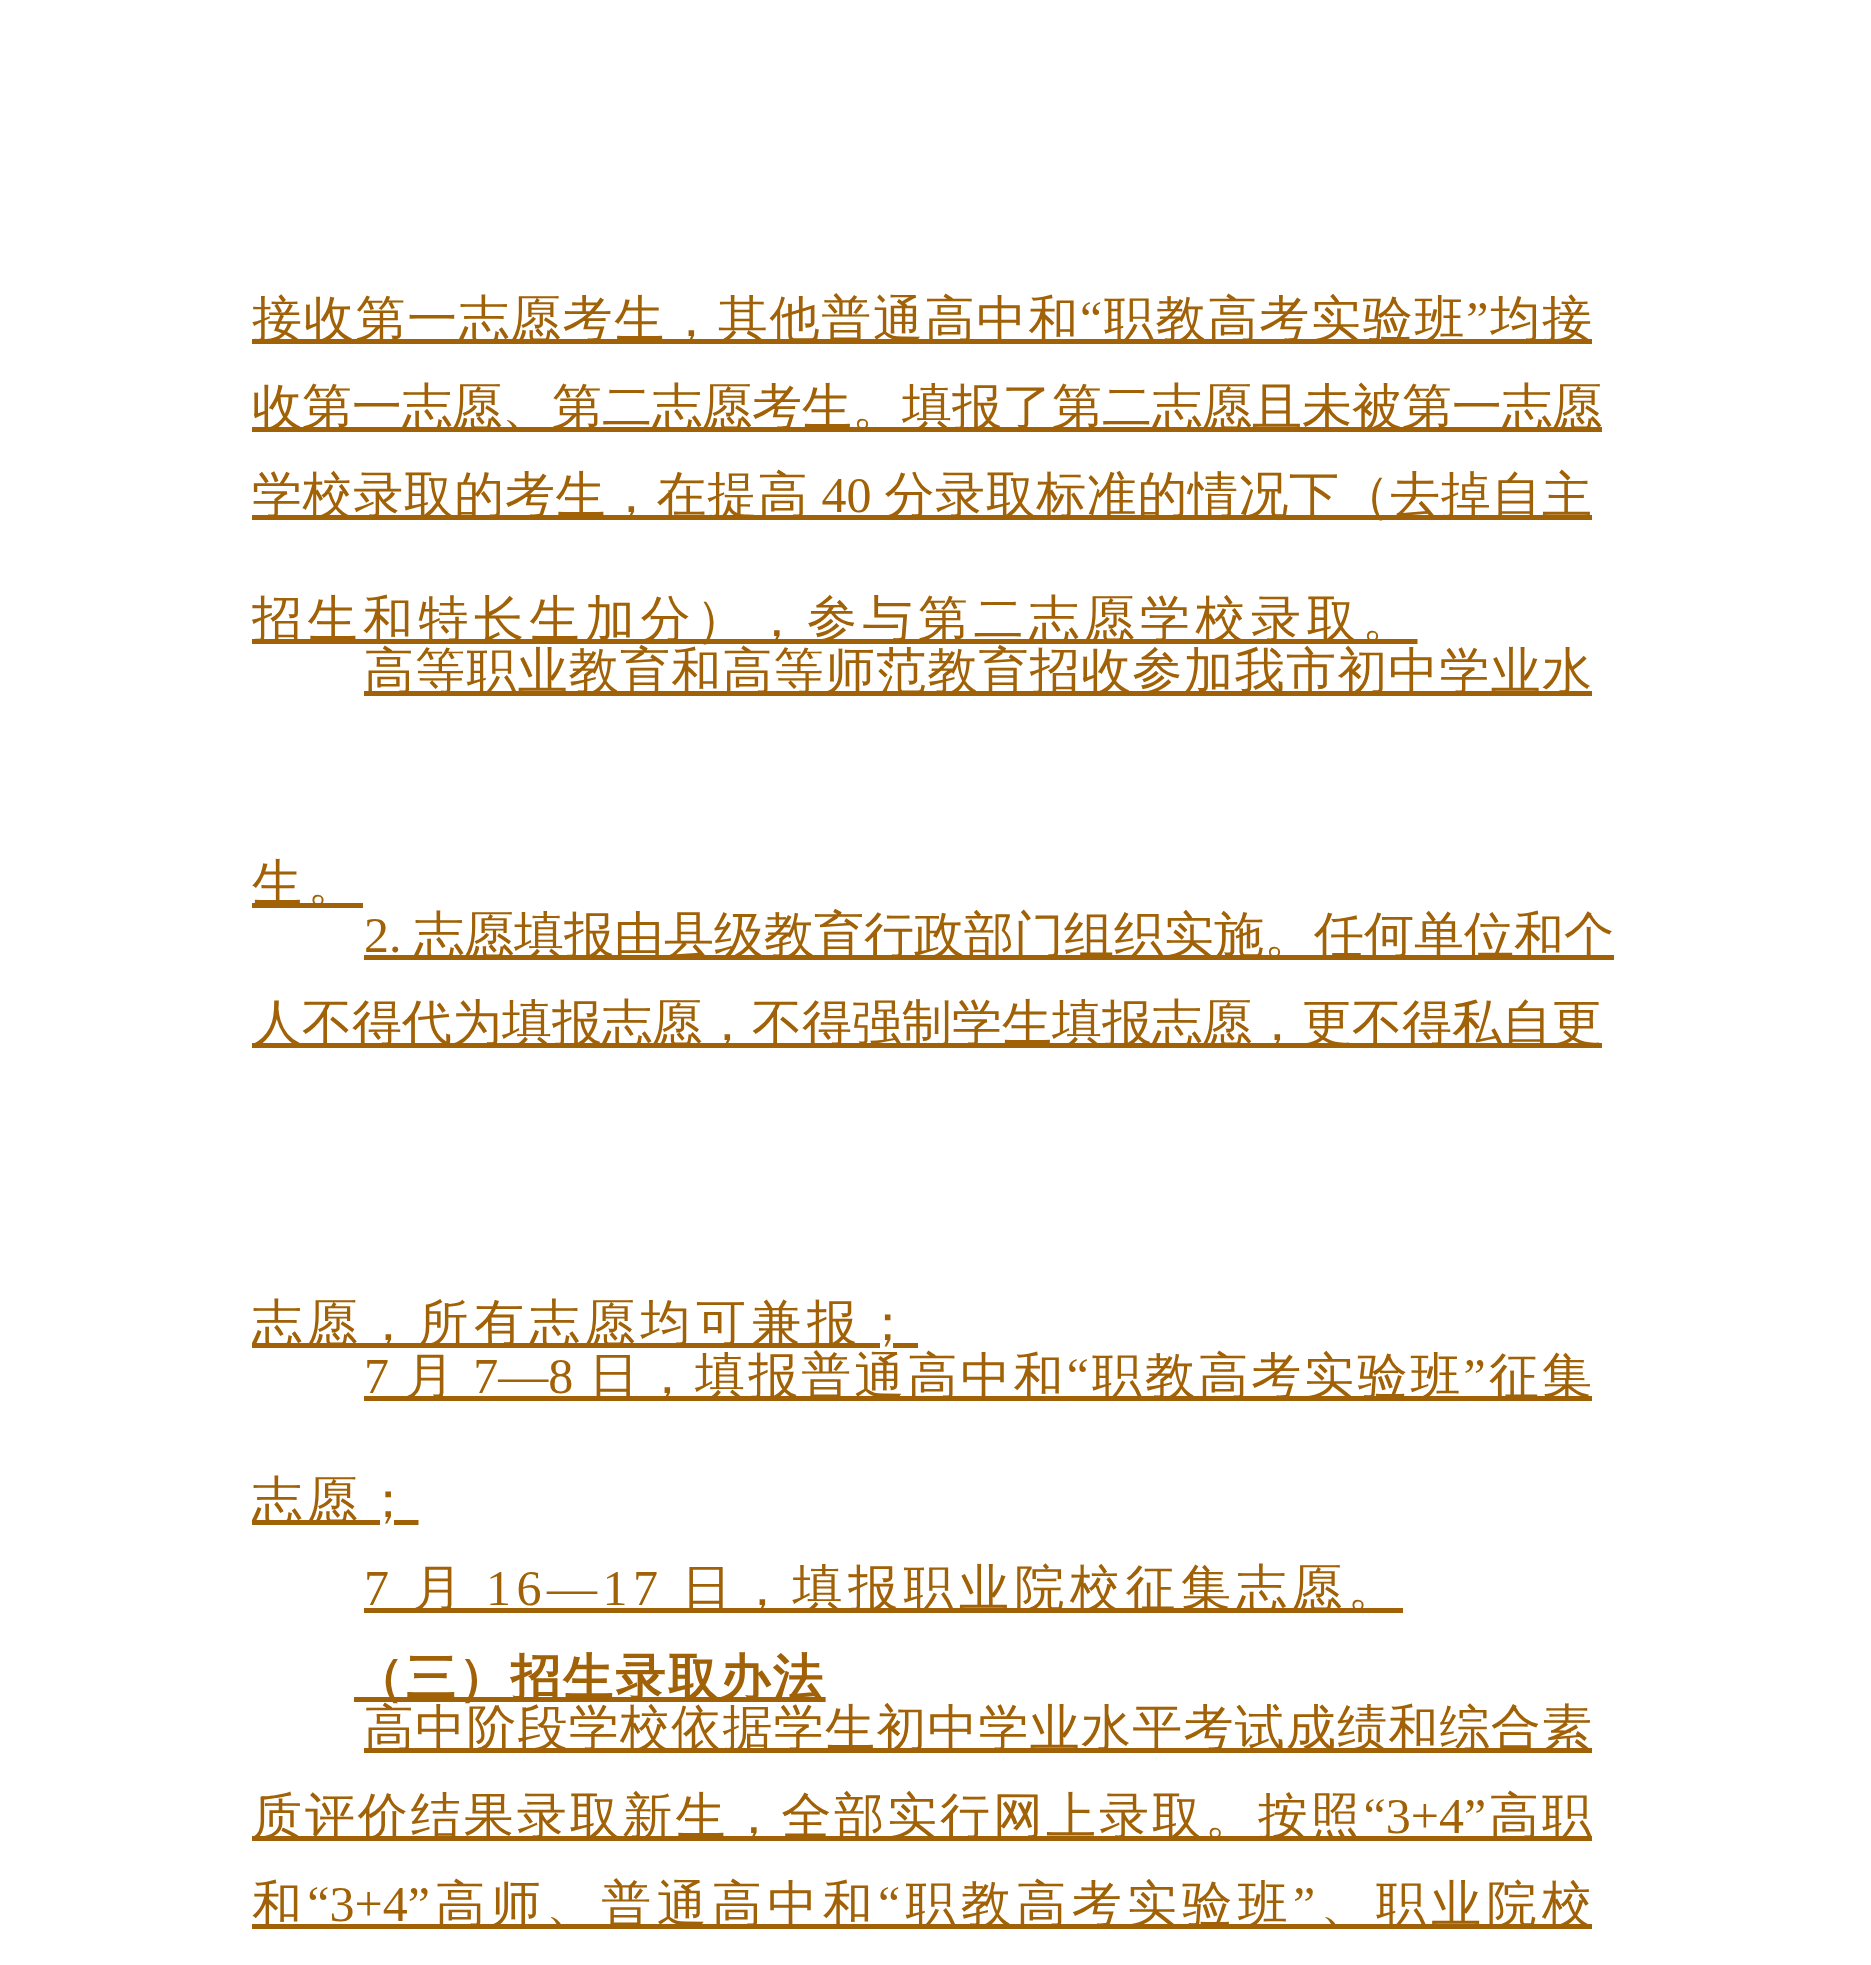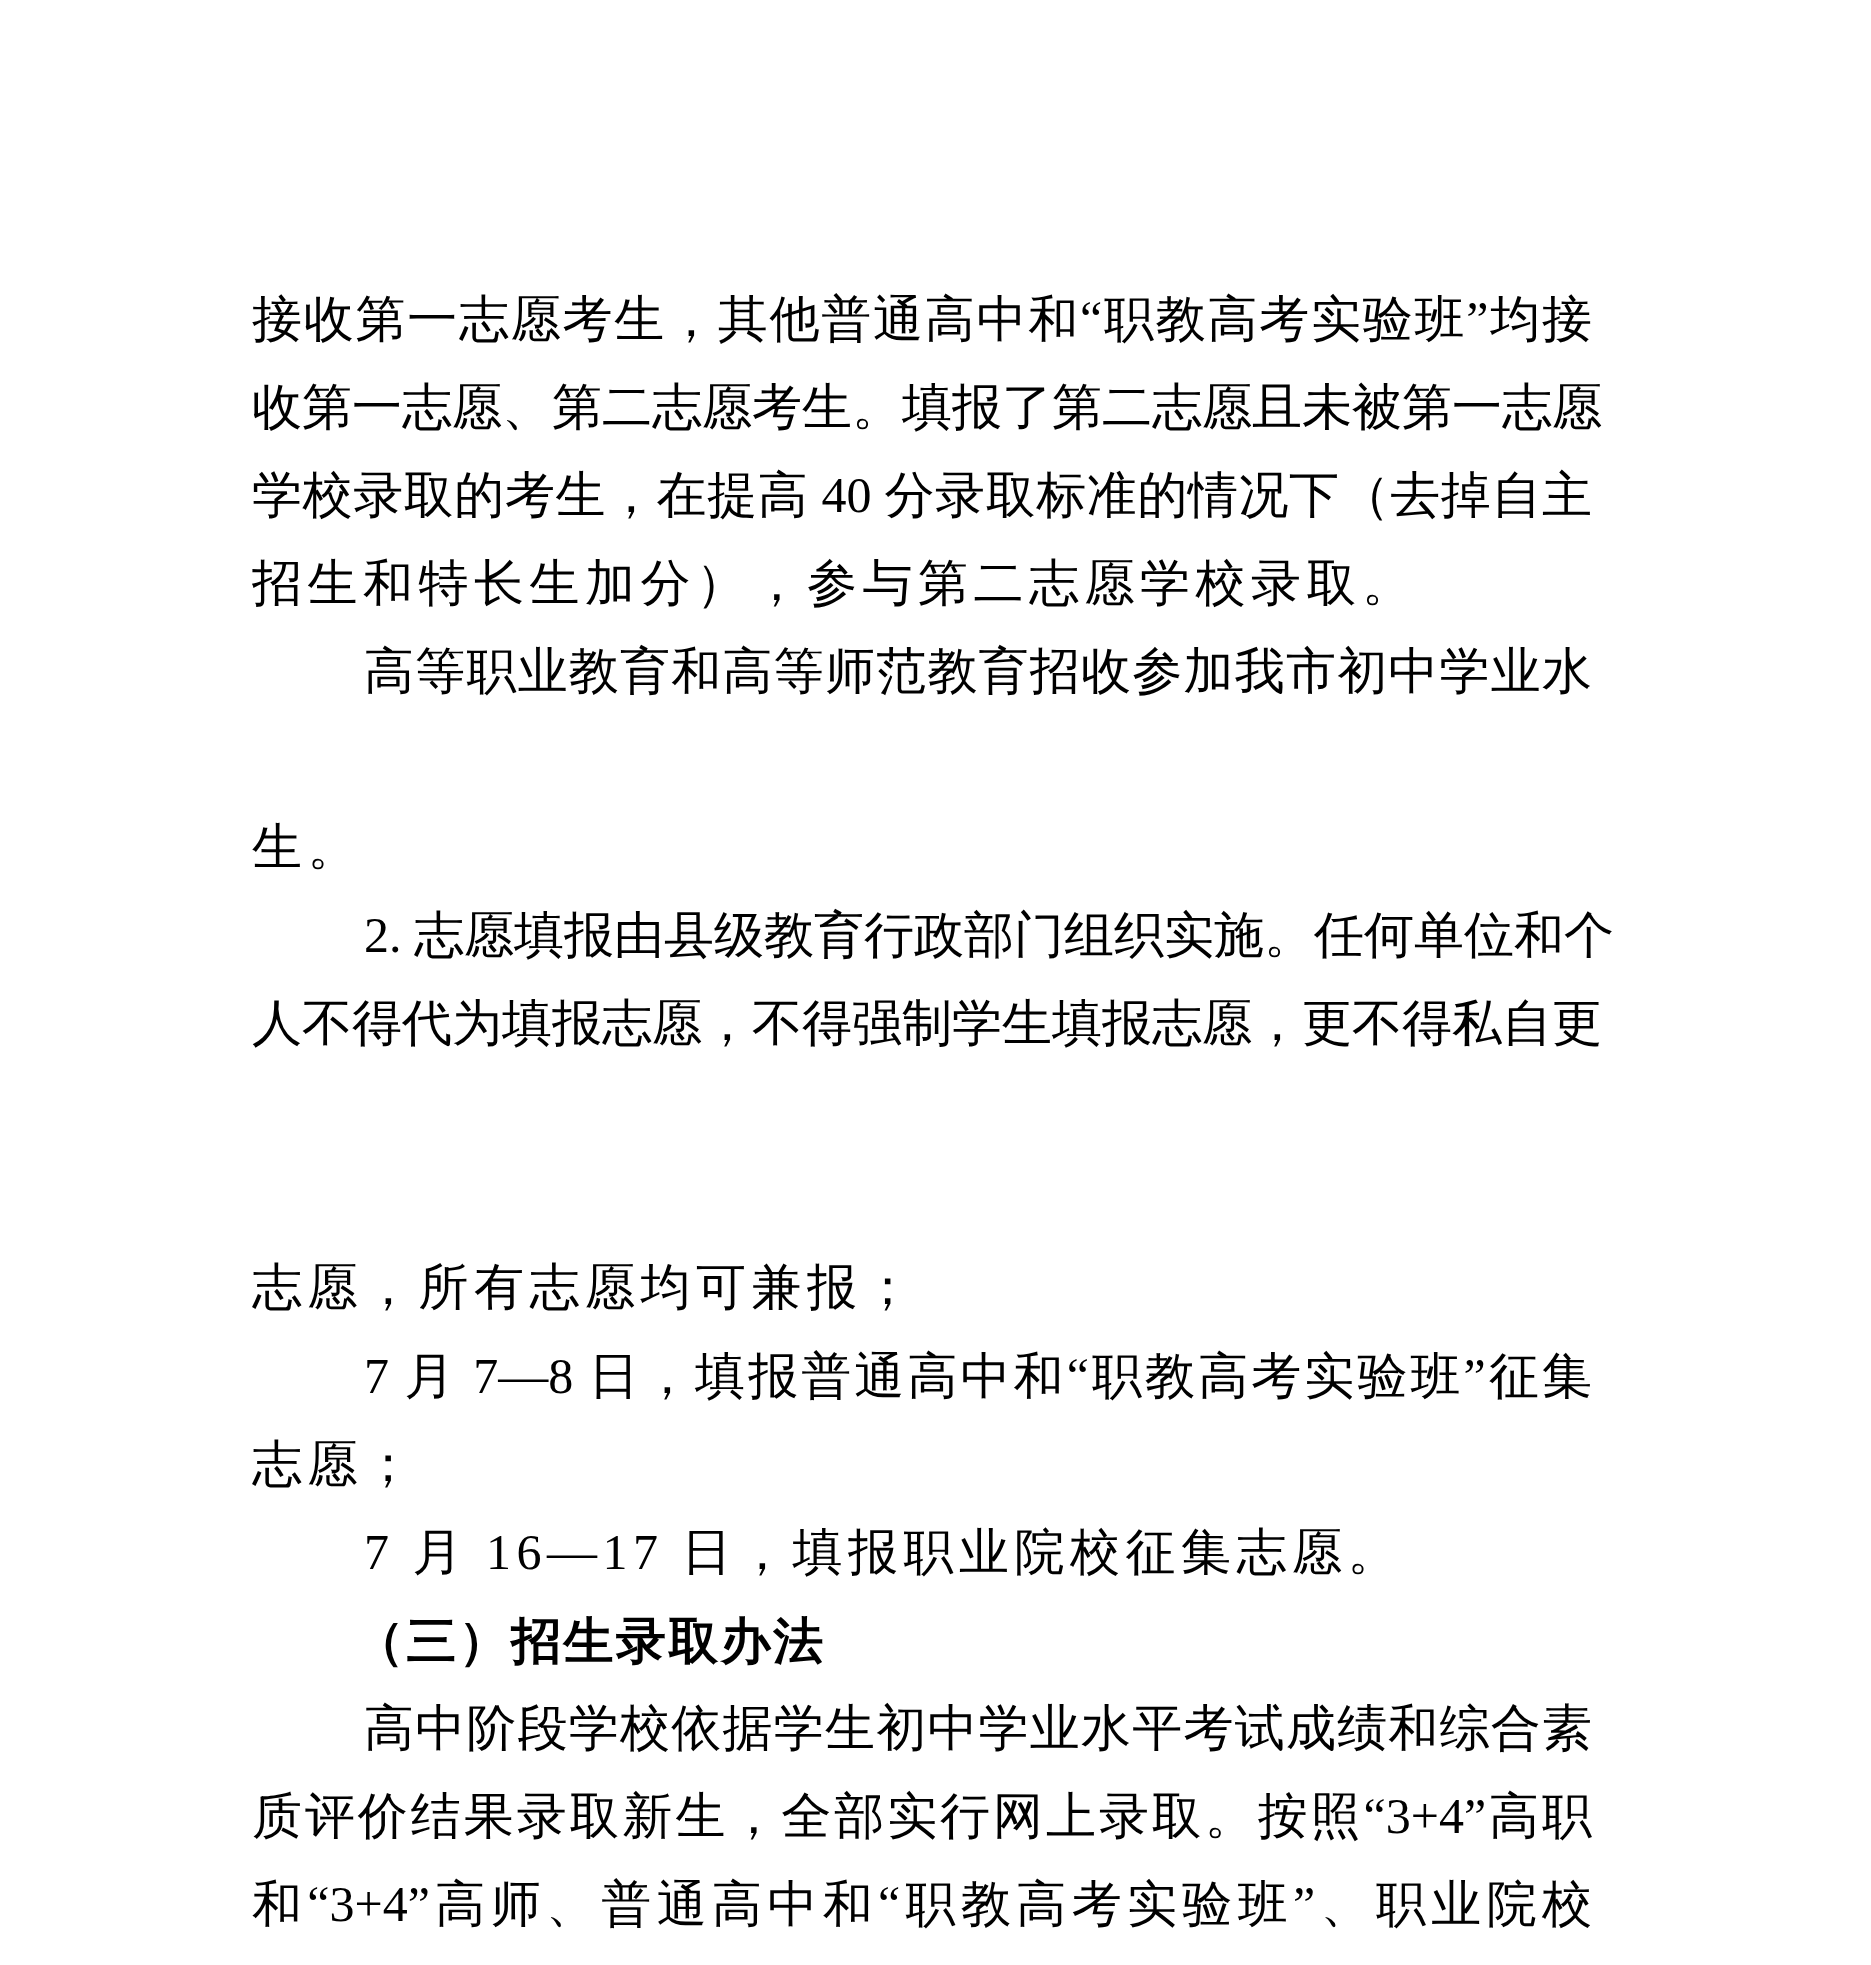--- a/index.html
+++ b/index.html
@@ -6,26 +6,27 @@
   body { width: 1872px; height: 2647px; position: relative; overflow: hidden; }
   .page { position: absolute; left: 0; top: 0; width: 1872px; height: 2647px; background: #ffffff; }
   .line {
     position: absolute;
     left: 252px;
     width: 1340px;
     height: 59px;
     font-family: "Liberation Serif", "DejaVu Serif", serif;
     font-size: 50px;
     line-height: 59px;
-    color: #000000;
+    color: #a16207;
     white-space: nowrap;
     text-align: justify;
     text-align-last: justify;
+    text-decoration: underline;
   }
-  .line.last { text-align-last: left; letter-spacing: 5.5px; }
+  .line.last { text-align-last: left; letter-spacing: 5.5px; margin-top: 36px; }
   .line.indent { left: 364px; width: 1228px; }
   .line.heading { font-family: "DejaVu Serif", "Liberation Serif", serif; font-weight: bold; letter-spacing: 2.4px; }
 </style>
 </head>
 <body>
 
 <div class="page">
   <div class="line" style="top:290px">接收第一志愿考生，其他普通高中和“职教高考实验班”均接</div>
   <div class="line" style="top:378px">收第一志愿、第二志愿考生。填报了第二志愿且未被第一志愿</div>
   <div class="line" style="top:466px">学校录取的考生，在提高 40 分录取标准的情况下（去掉自主</div>

